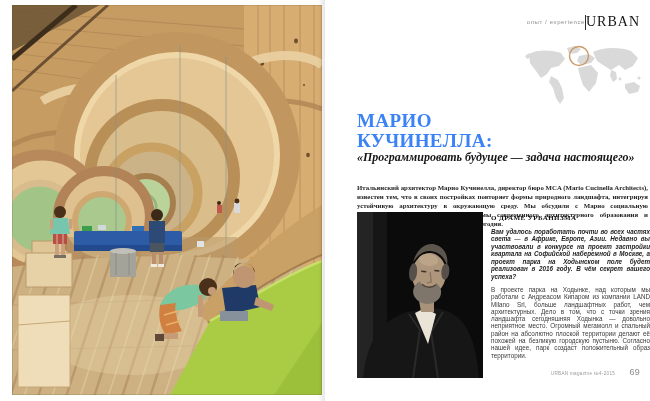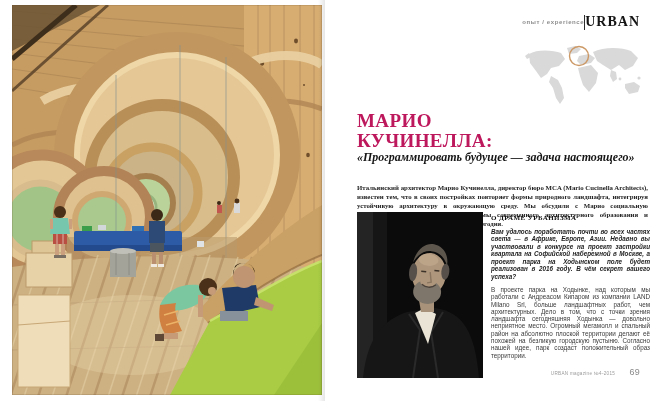--- a/index.html
+++ b/index.html
@@ -6,28 +6,28 @@
   #spread{position:relative;width:650px;height:401px;background:#ffffff;overflow:hidden;
           font-family:"Liberation Sans",sans-serif;}
   
   #left-page{position:absolute;left:0;top:0;width:325px;height:401px;background:#fff;}
   #left-photo{position:absolute;left:12px;top:5px;width:310px;height:390px;overflow:hidden;}
   #gutter{position:absolute;left:318px;top:0;width:16px;height:401px;
           background:linear-gradient(to right,rgba(0,0,0,0) 0%,rgba(0,0,0,0.10) 45%,rgba(0,0,0,0) 100%);
           pointer-events:none;}
   
   #right-page{position:absolute;left:325px;top:0;width:325px;height:401px;background:#fff;}
-  .rp-header{position:absolute;top:14px;right:10px;display:flex;align-items:center;font-weight:bold;}
+  .rp-header{position:absolute;top:14px;right:10px;display:flex;align-items:center;}
   .rubric{font-size:6px;letter-spacing:.6px;color:#8e8e8e;}
   .hdr-divider{width:1px;height:15px;background:#2c2c2c;}
   .brand{font-family:"Liberation Serif",serif;font-size:14px;letter-spacing:1px;color:#141414;}
   .map-wrap{position:absolute;top:44px;right:2px;width:125px;height:62px;}
   .title{position:absolute;left:32px;top:98px;width:160px;
          font-family:"Liberation Serif",serif;font-size:19px;line-height:1.07;
-         letter-spacing:.4px;color:#be185d;font-weight:600;}
+         letter-spacing:.4px;color:#3b82f6;font-weight:600;}
   .subtitle{position:absolute;left:32px;top:150px;width:295px;
             font-family:"Liberation Serif",serif;font-style:italic;font-weight:600;
             font-size:12px;color:#151515;}
   .lead{position:absolute;left:32px;top:176px;width:291px;
         font-family:"Liberation Serif",serif;font-weight:bold;
         font-size:6.8px;line-height:1.35;color:#242424;text-align:justify;}
   .columns{position:absolute;left:32px;top:212px;width:293px;display:flex;gap:8px;}
   .portrait-box{width:126px;height:166px;flex:none;}
   .text-col{width:159px;height:150px;overflow:hidden;color:#333;}
   .sec-heading{font-family:"Liberation Serif",serif;font-weight:bold;font-size:7px;

